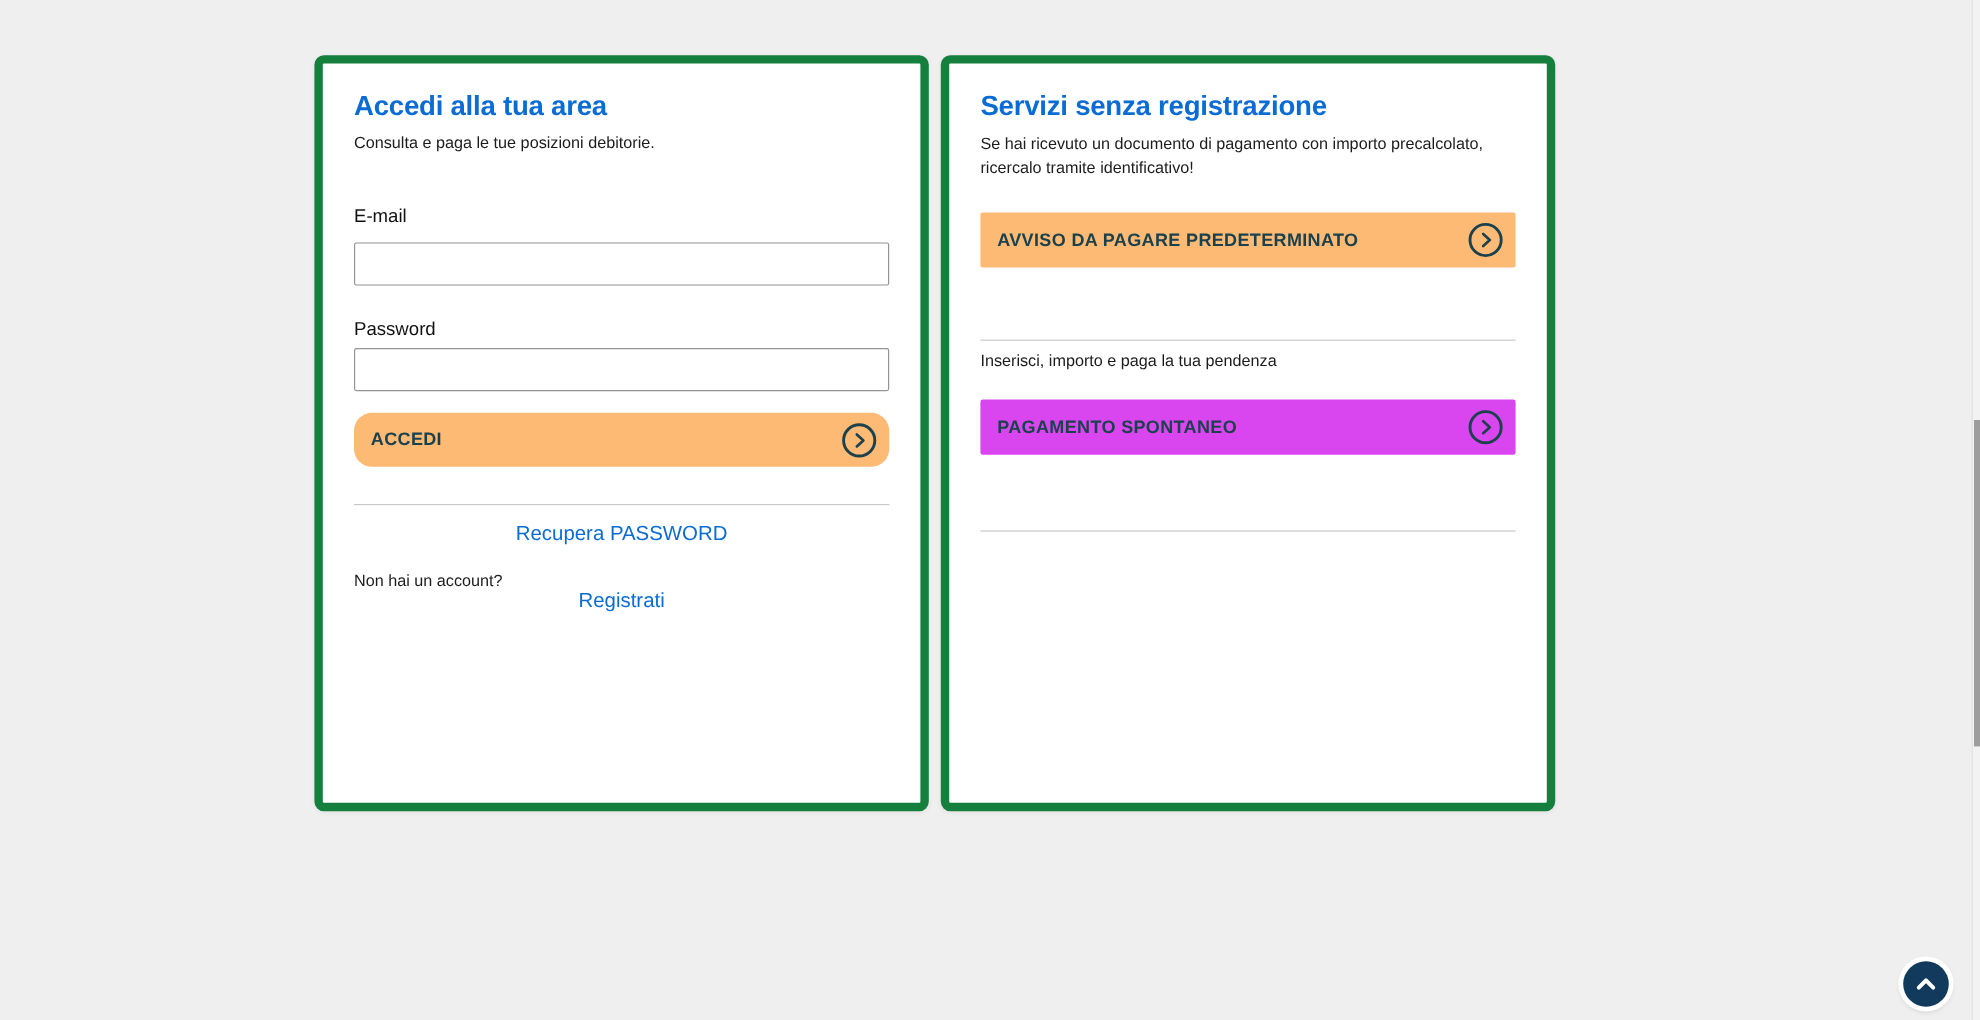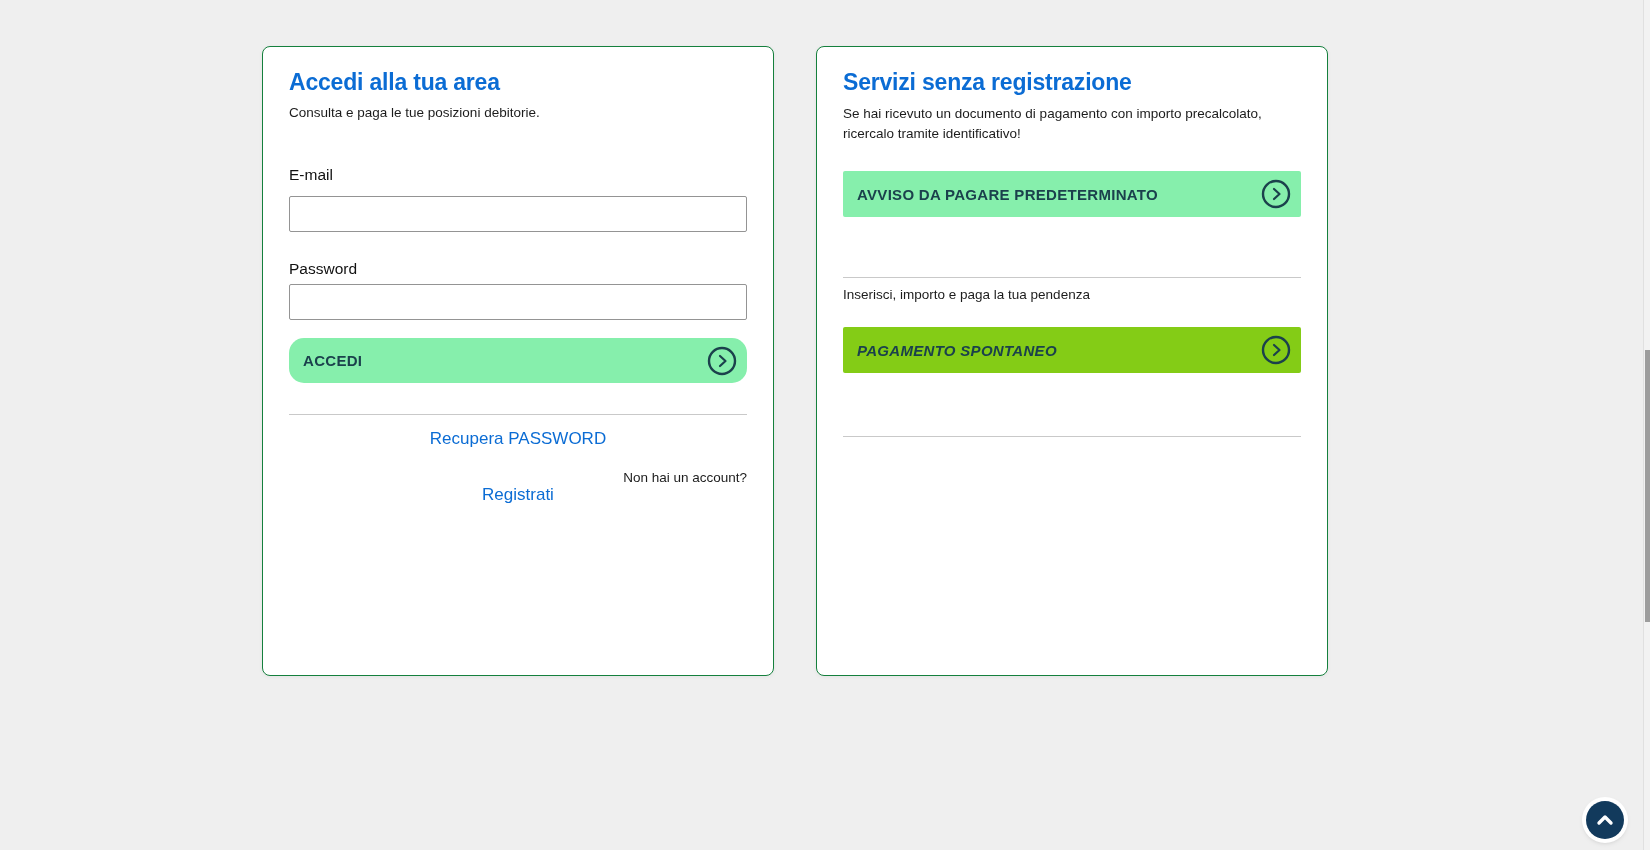--- a/index.html
+++ b/index.html
@@ -9,27 +9,27 @@
     font-family: "Liberation Sans", sans-serif;
     color: #1f1f1f;
     position: relative;
   }
   .card {
     position: absolute;
     top: 46px;
     width: 512px;
     height: 630px;
     background: #ffffff;
-    border: 1px solid #15803d;
+    border: 7px solid #15803d;
     border-radius: 8px;
     box-shadow: 0 1px 4px rgba(0,0,0,0.05);
     padding: 22px 26px 28px 26px;
   }
   .card.login-card { left: 262px; }
-  .card.services-card { left: 816px; }
+  .card.services-card { left: 784px; }
 
   h2.card-title {
     font-size: 23px;
     font-weight: 700;
     color: #0b6cd4;
     letter-spacing: -0.2px;
   }
   p.card-sub {
     margin-top: 8px;
     font-size: 13.5px;
@@ -62,32 +62,32 @@
   .text-input.password { margin-top: 4px; }
 
   .btn {
     display: flex;
     align-items: center;
     justify-content: space-between;
     width: 100%;
     height: 45px;
     border: none;
     border-radius: 2px;
-    background: #86efac;
+    background: #fdba74;
     cursor: pointer;
     padding: 0 10px 0 14px;
     font-family: "Liberation Sans", sans-serif;
   }
   .btn .btn-label {
     font-size: 15px;
     font-weight: 700;
     letter-spacing: 0.3px;
     color: #1b414c;
   }
-  .btn.light { background: #84cc16; font-style: italic; }
+  .btn.light { background: #d946ef; }
   .btn.svc { height: 46px; }
   .btn-accedi { margin-top: 18px; border-radius: 15px; }
 
   .circle-arrow { display: flex; align-items: center; }
 
   hr.divider {
     border: none;
     border-top: 1px solid #c9c9c9;
     width: 100%;
   }
@@ -97,21 +97,21 @@
     display: block;
     text-align: center;
     font-size: 17px;
     color: #0b6cd4;
     text-decoration: none;
     cursor: pointer;
   }
   .link-recover { margin-top: 14px; }
   .no-account {
     margin-top: 21px;
-    text-align: right;
+    text-align: left;
     font-size: 13.5px;
     color: #1c1c1c;
   }
   .link-register { }
 
   
   .svc-btn-1 { margin-top: 27px; }
   .svc-hr-1 { margin-top: 60px; }
   .svc-desc-2 { margin-top: 55px; }
   .svc-btn-2 { margin-top: 23px; }

